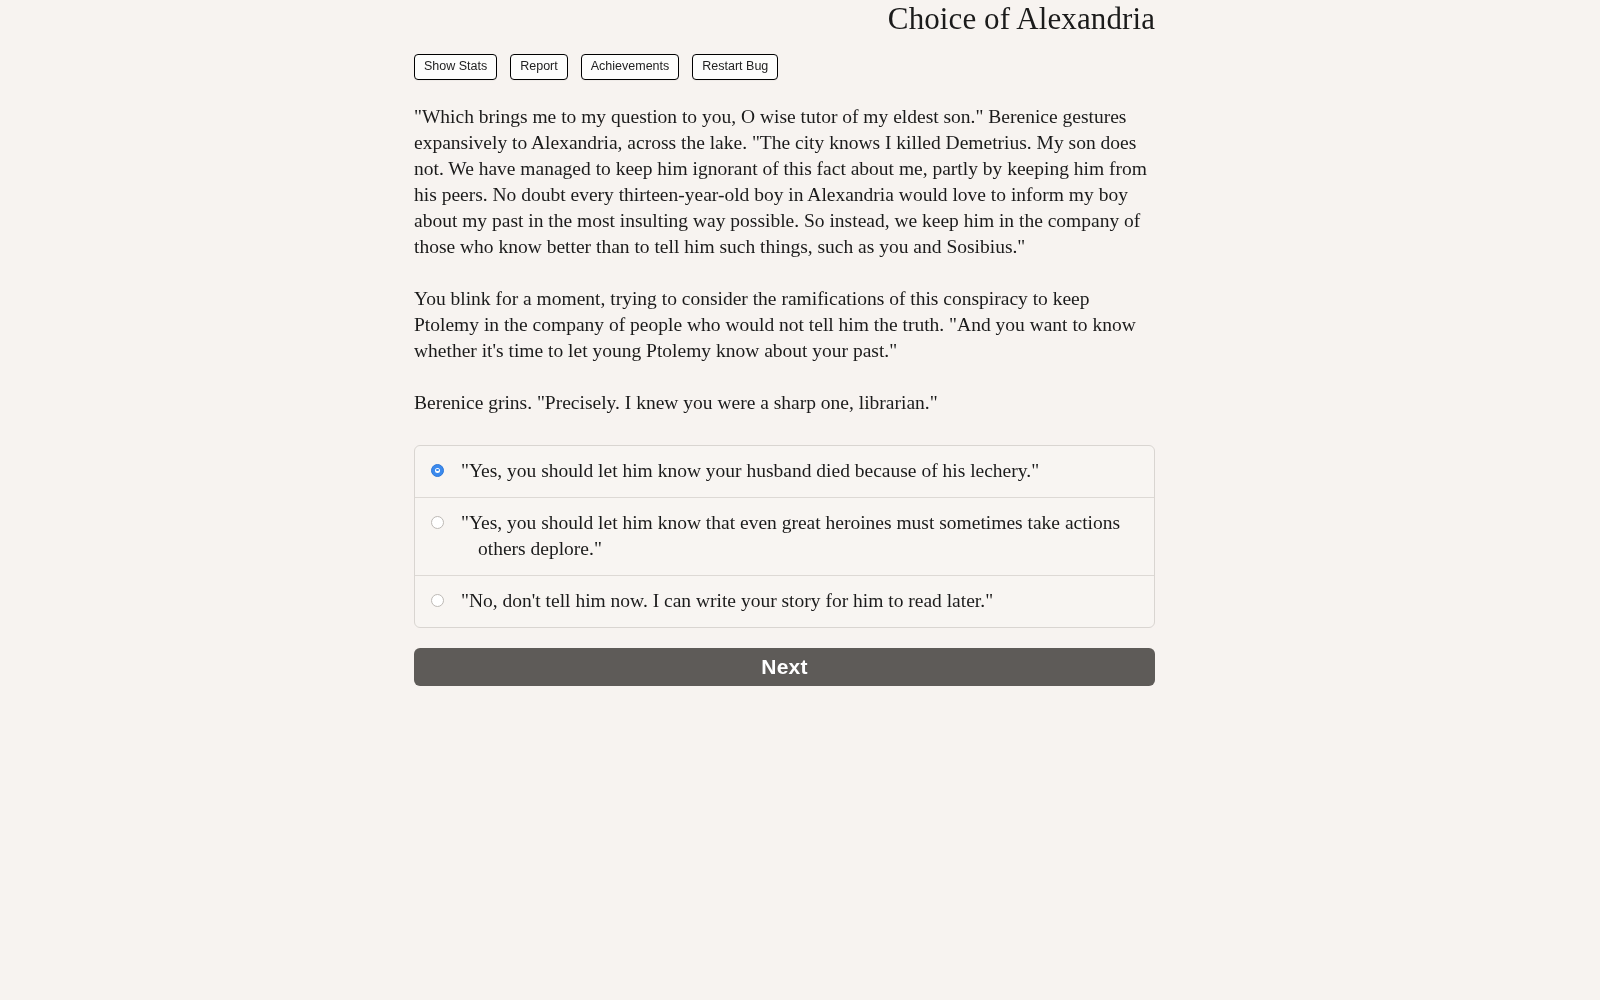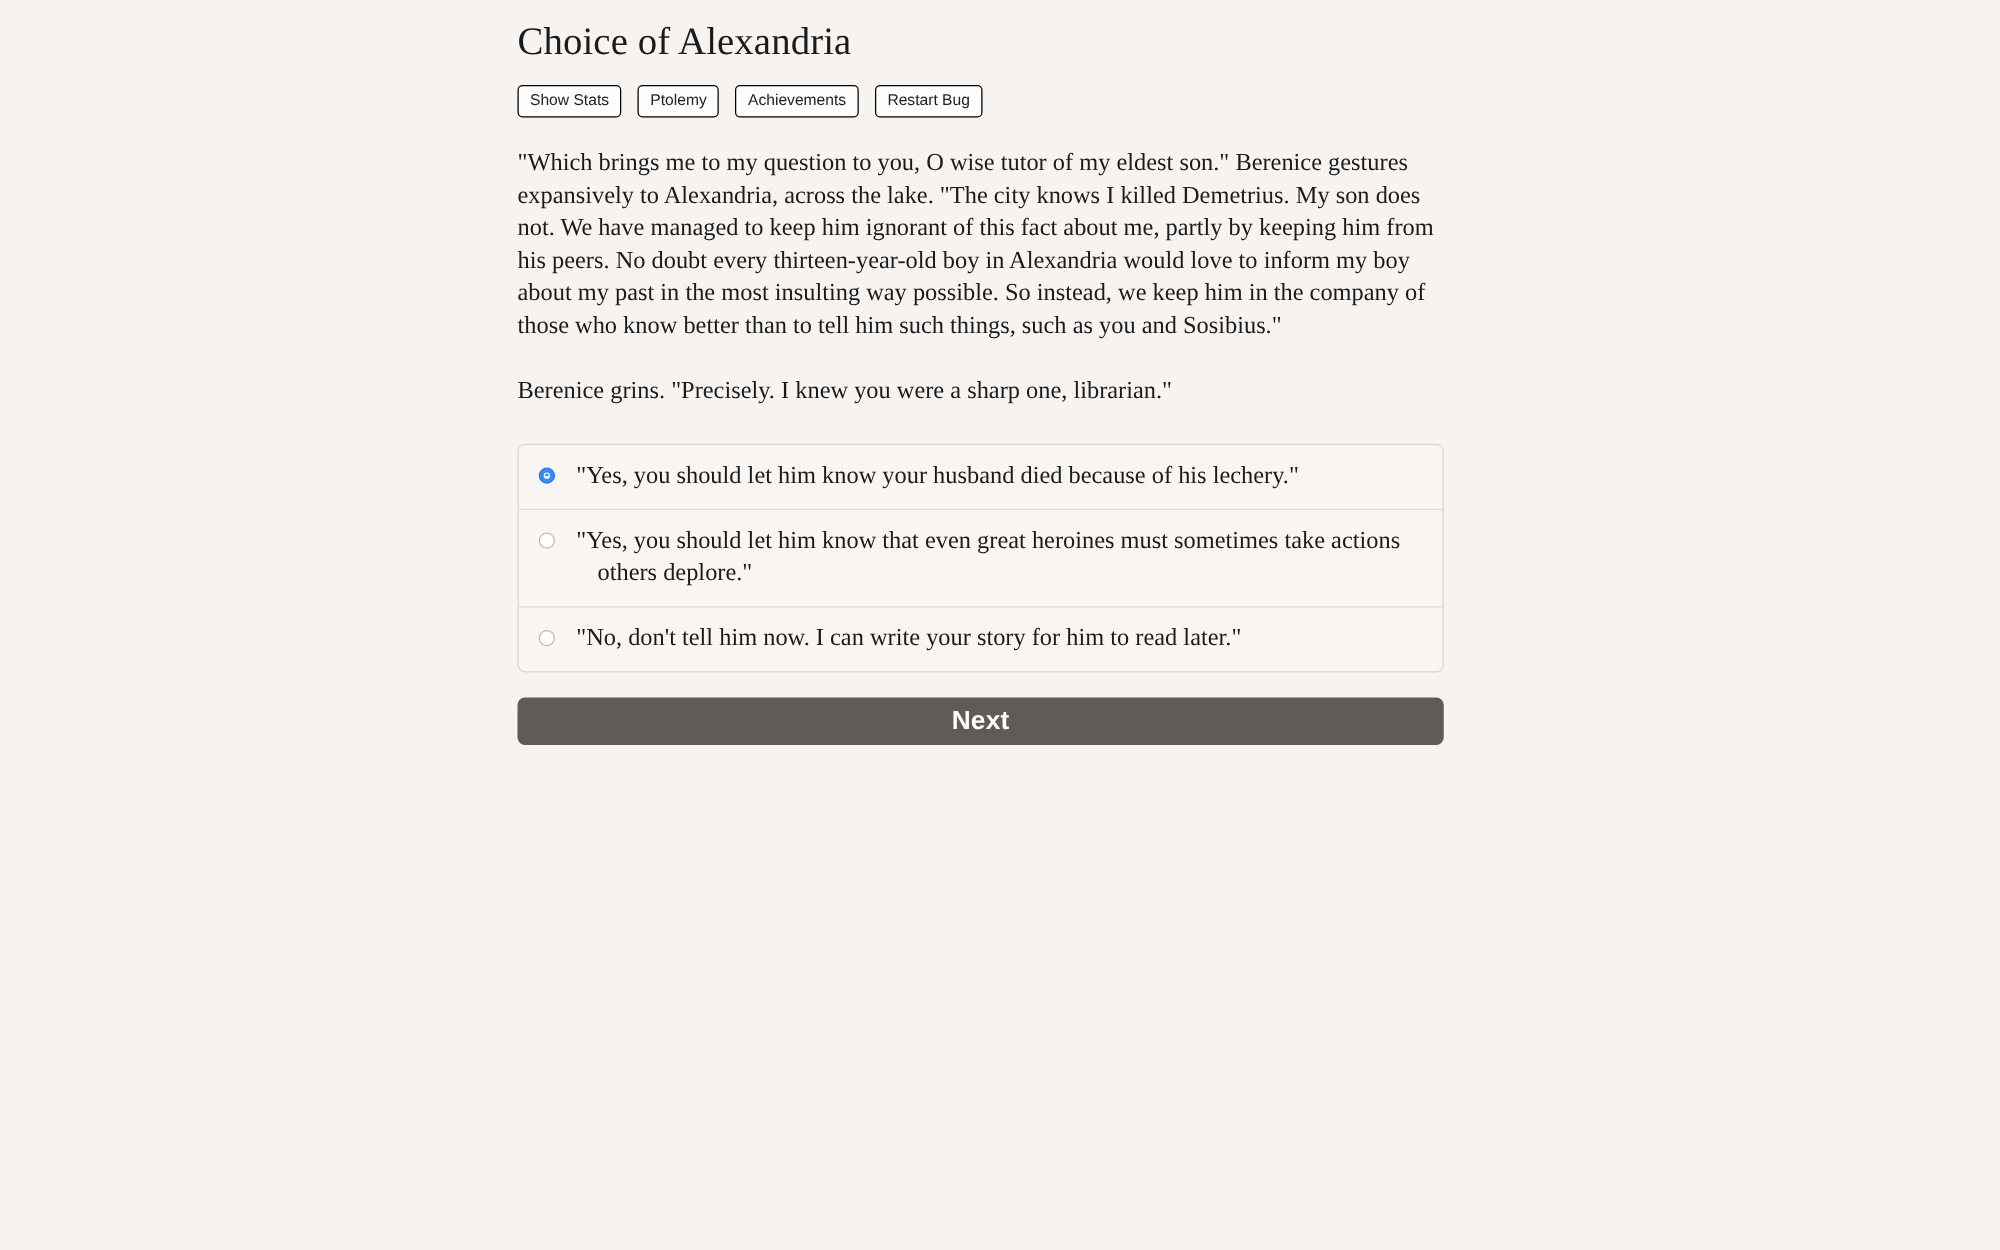--- a/index.html
+++ b/index.html
@@ -27,22 +27,22 @@
   }
 
   
   .game-title {
     font-family: "Liberation Serif", "DejaVu Serif", serif;
     font-size: 31px;
     font-weight: normal;
     line-height: 1.2;
     color: #1b1b1b;
     margin: 0;
-    padding-top: 14px;
     letter-spacing: 0.1px;
+    text-align: right;
   }
   .byline {
     font-family: "Liberation Serif", "DejaVu Serif", serif;
     font-size: 20px;
     font-weight: normal;
     color: #1b1b1b;
     margin: 0;
     padding-top: 12px;
   }
 
@@ -172,27 +172,28 @@
 <body>
 
 <div class="page">
   <div class="column">
 
     <h1 class="game-title">Choice of Alexandria</h1>
 
 
     <div class="nav-row">
       <button class="nav-btn">Show Stats</button>
-      <button class="nav-btn">Ptolemy</button>
+      <button class="nav-btn">Report</button>
       <button class="nav-btn">Achievements</button>
       <button class="nav-btn">Restart Bug</button>
     </div>
 
     <div class="story">
       <p>"Which brings me to my question to you, O wise tutor of my eldest son." Berenice gestures expansively to Alexandria, across the lake. "The city knows I killed Demetrius. My son does not. We have managed to keep him ignorant of this fact about me, partly by keeping him from his peers. No doubt every thirteen-year-old boy in Alexandria would love to inform my boy about my past in the most insulting way possible. So instead, we keep him in the company of those who know better than to tell him such things, such as you and Sosibius."</p>
+      <p>You blink for a moment, trying to consider the ramifications of this conspiracy to keep Ptolemy in the company of people who would not tell him the truth. "And you want to know whether it's time to let young Ptolemy know about your past."</p>
       <p>Berenice grins. "Precisely. I knew you were a sharp one, librarian."</p>
     </div>
 
     <div class="choices">
 
       <label class="choice-row">
         <span class="radio selected"></span>
         <span class="choice-label">"Yes, you should let him know your husband died because of his lechery."</span>
       </label>
 

